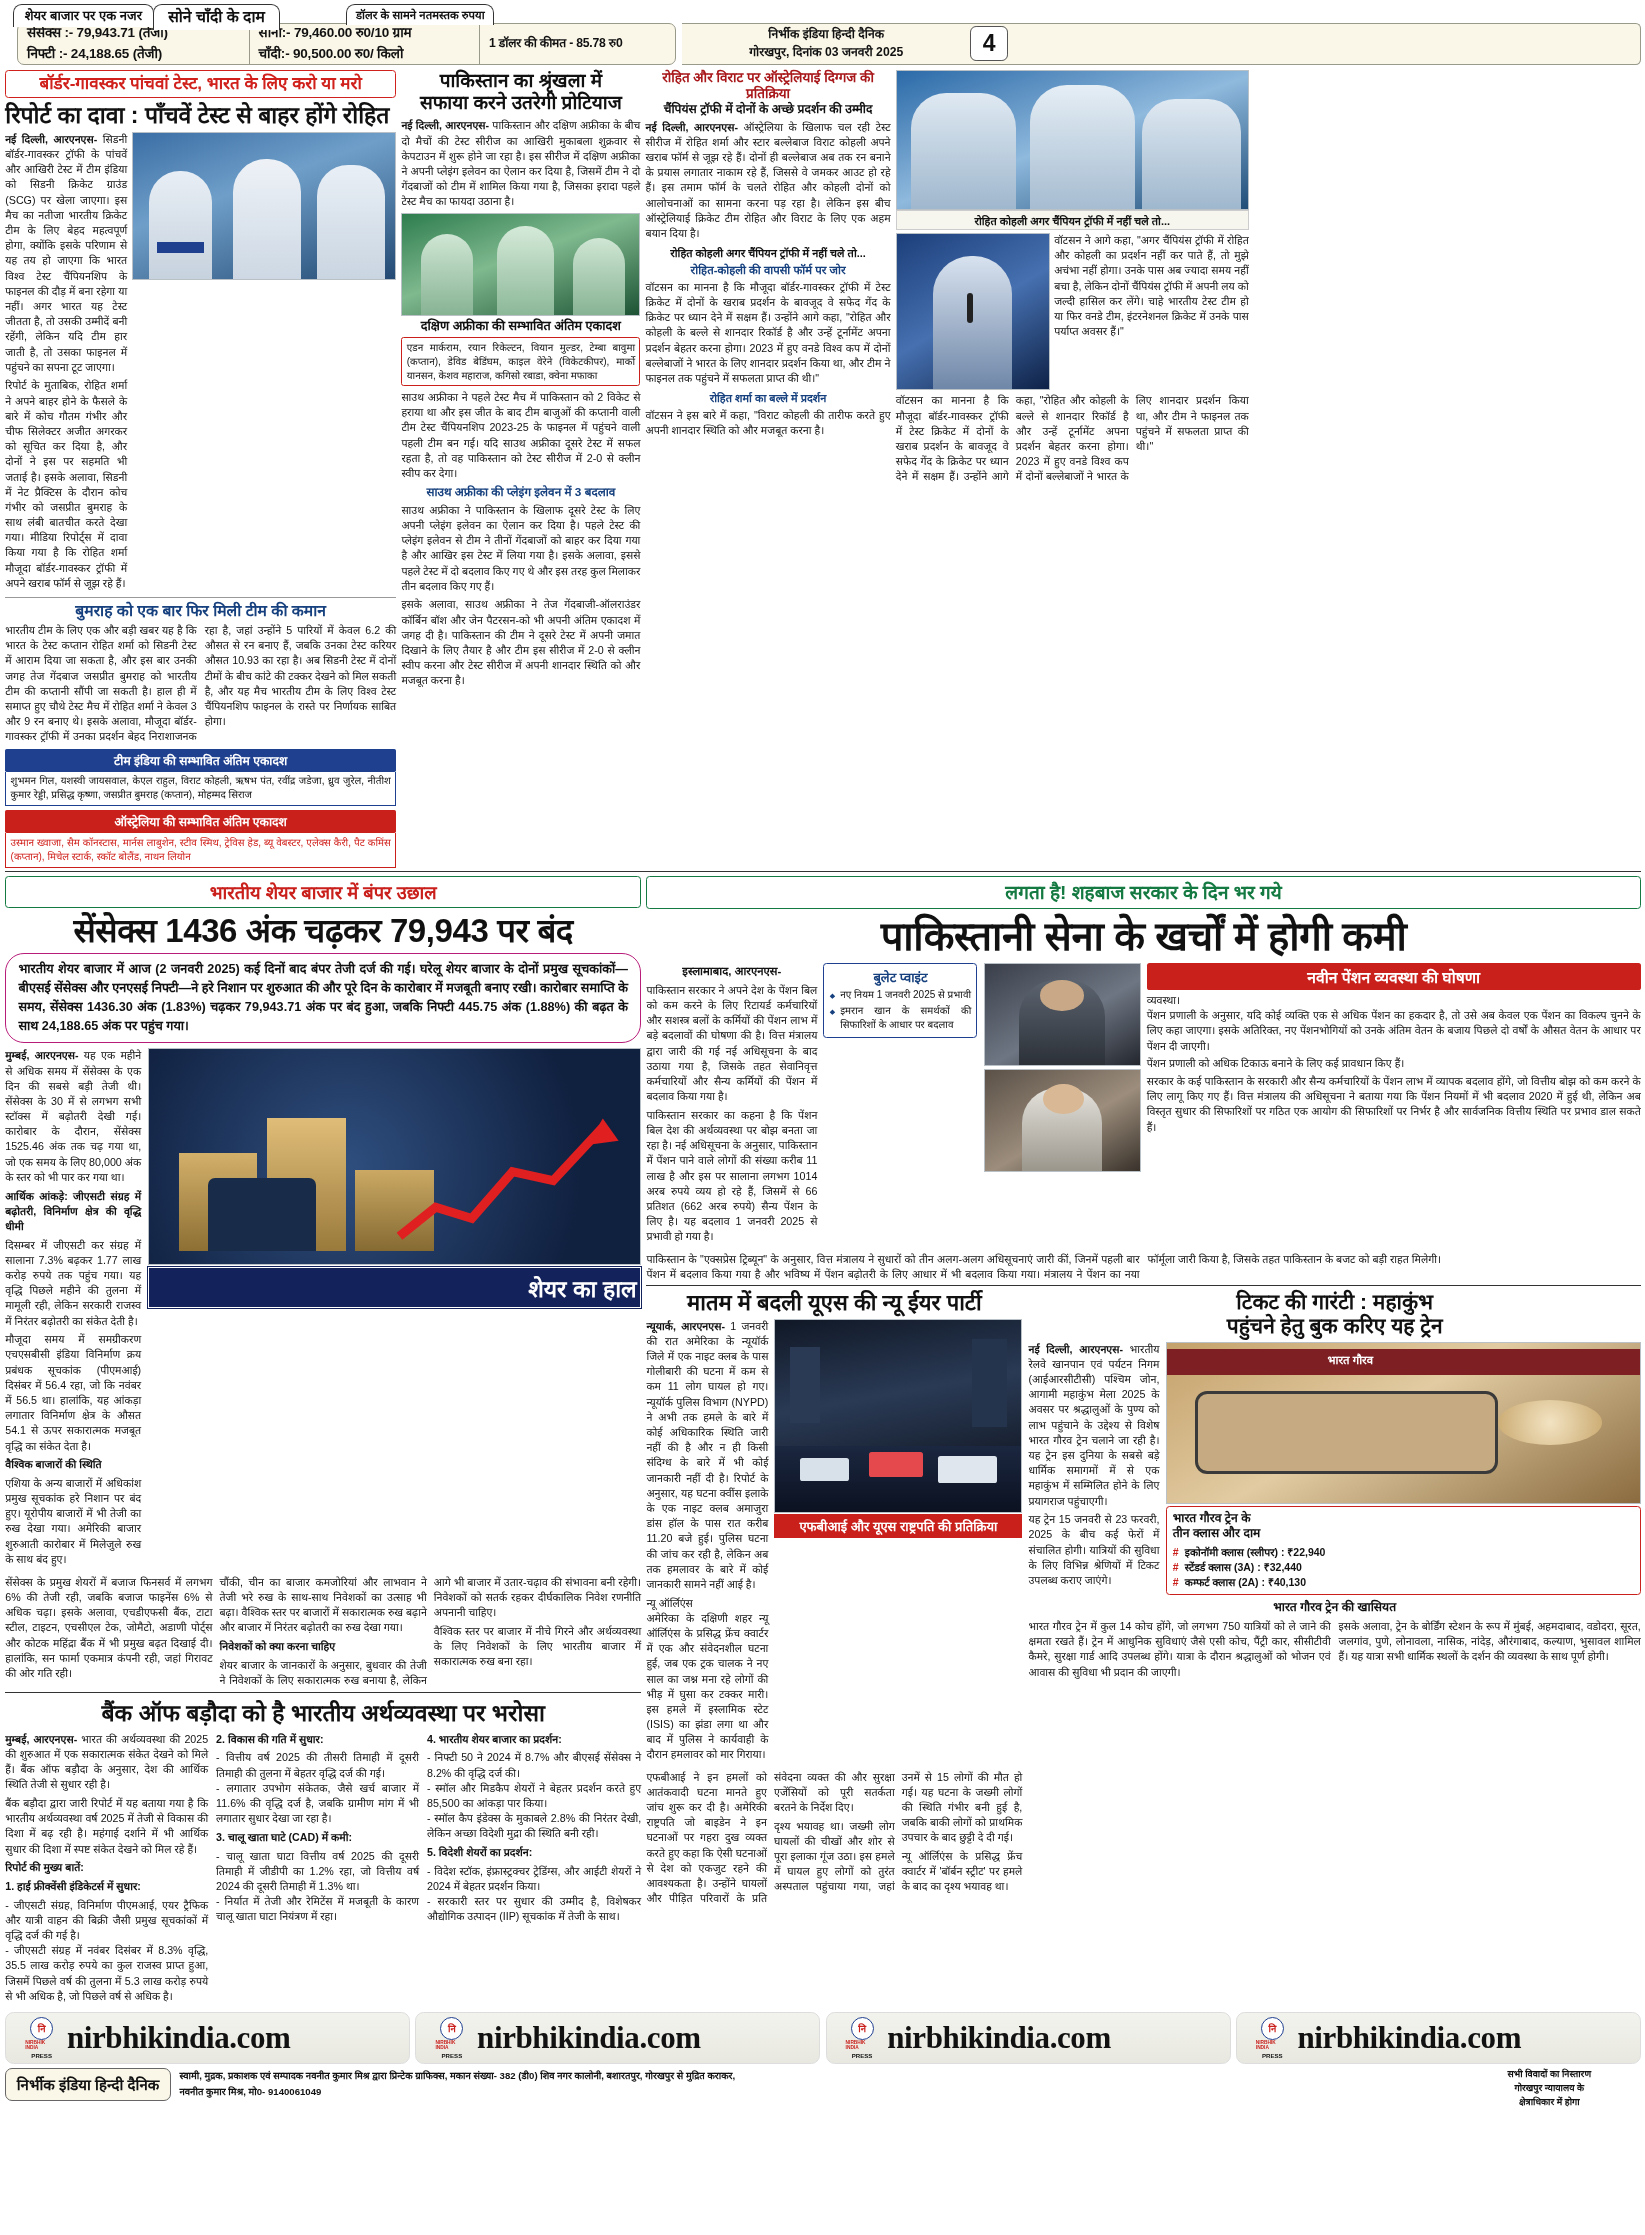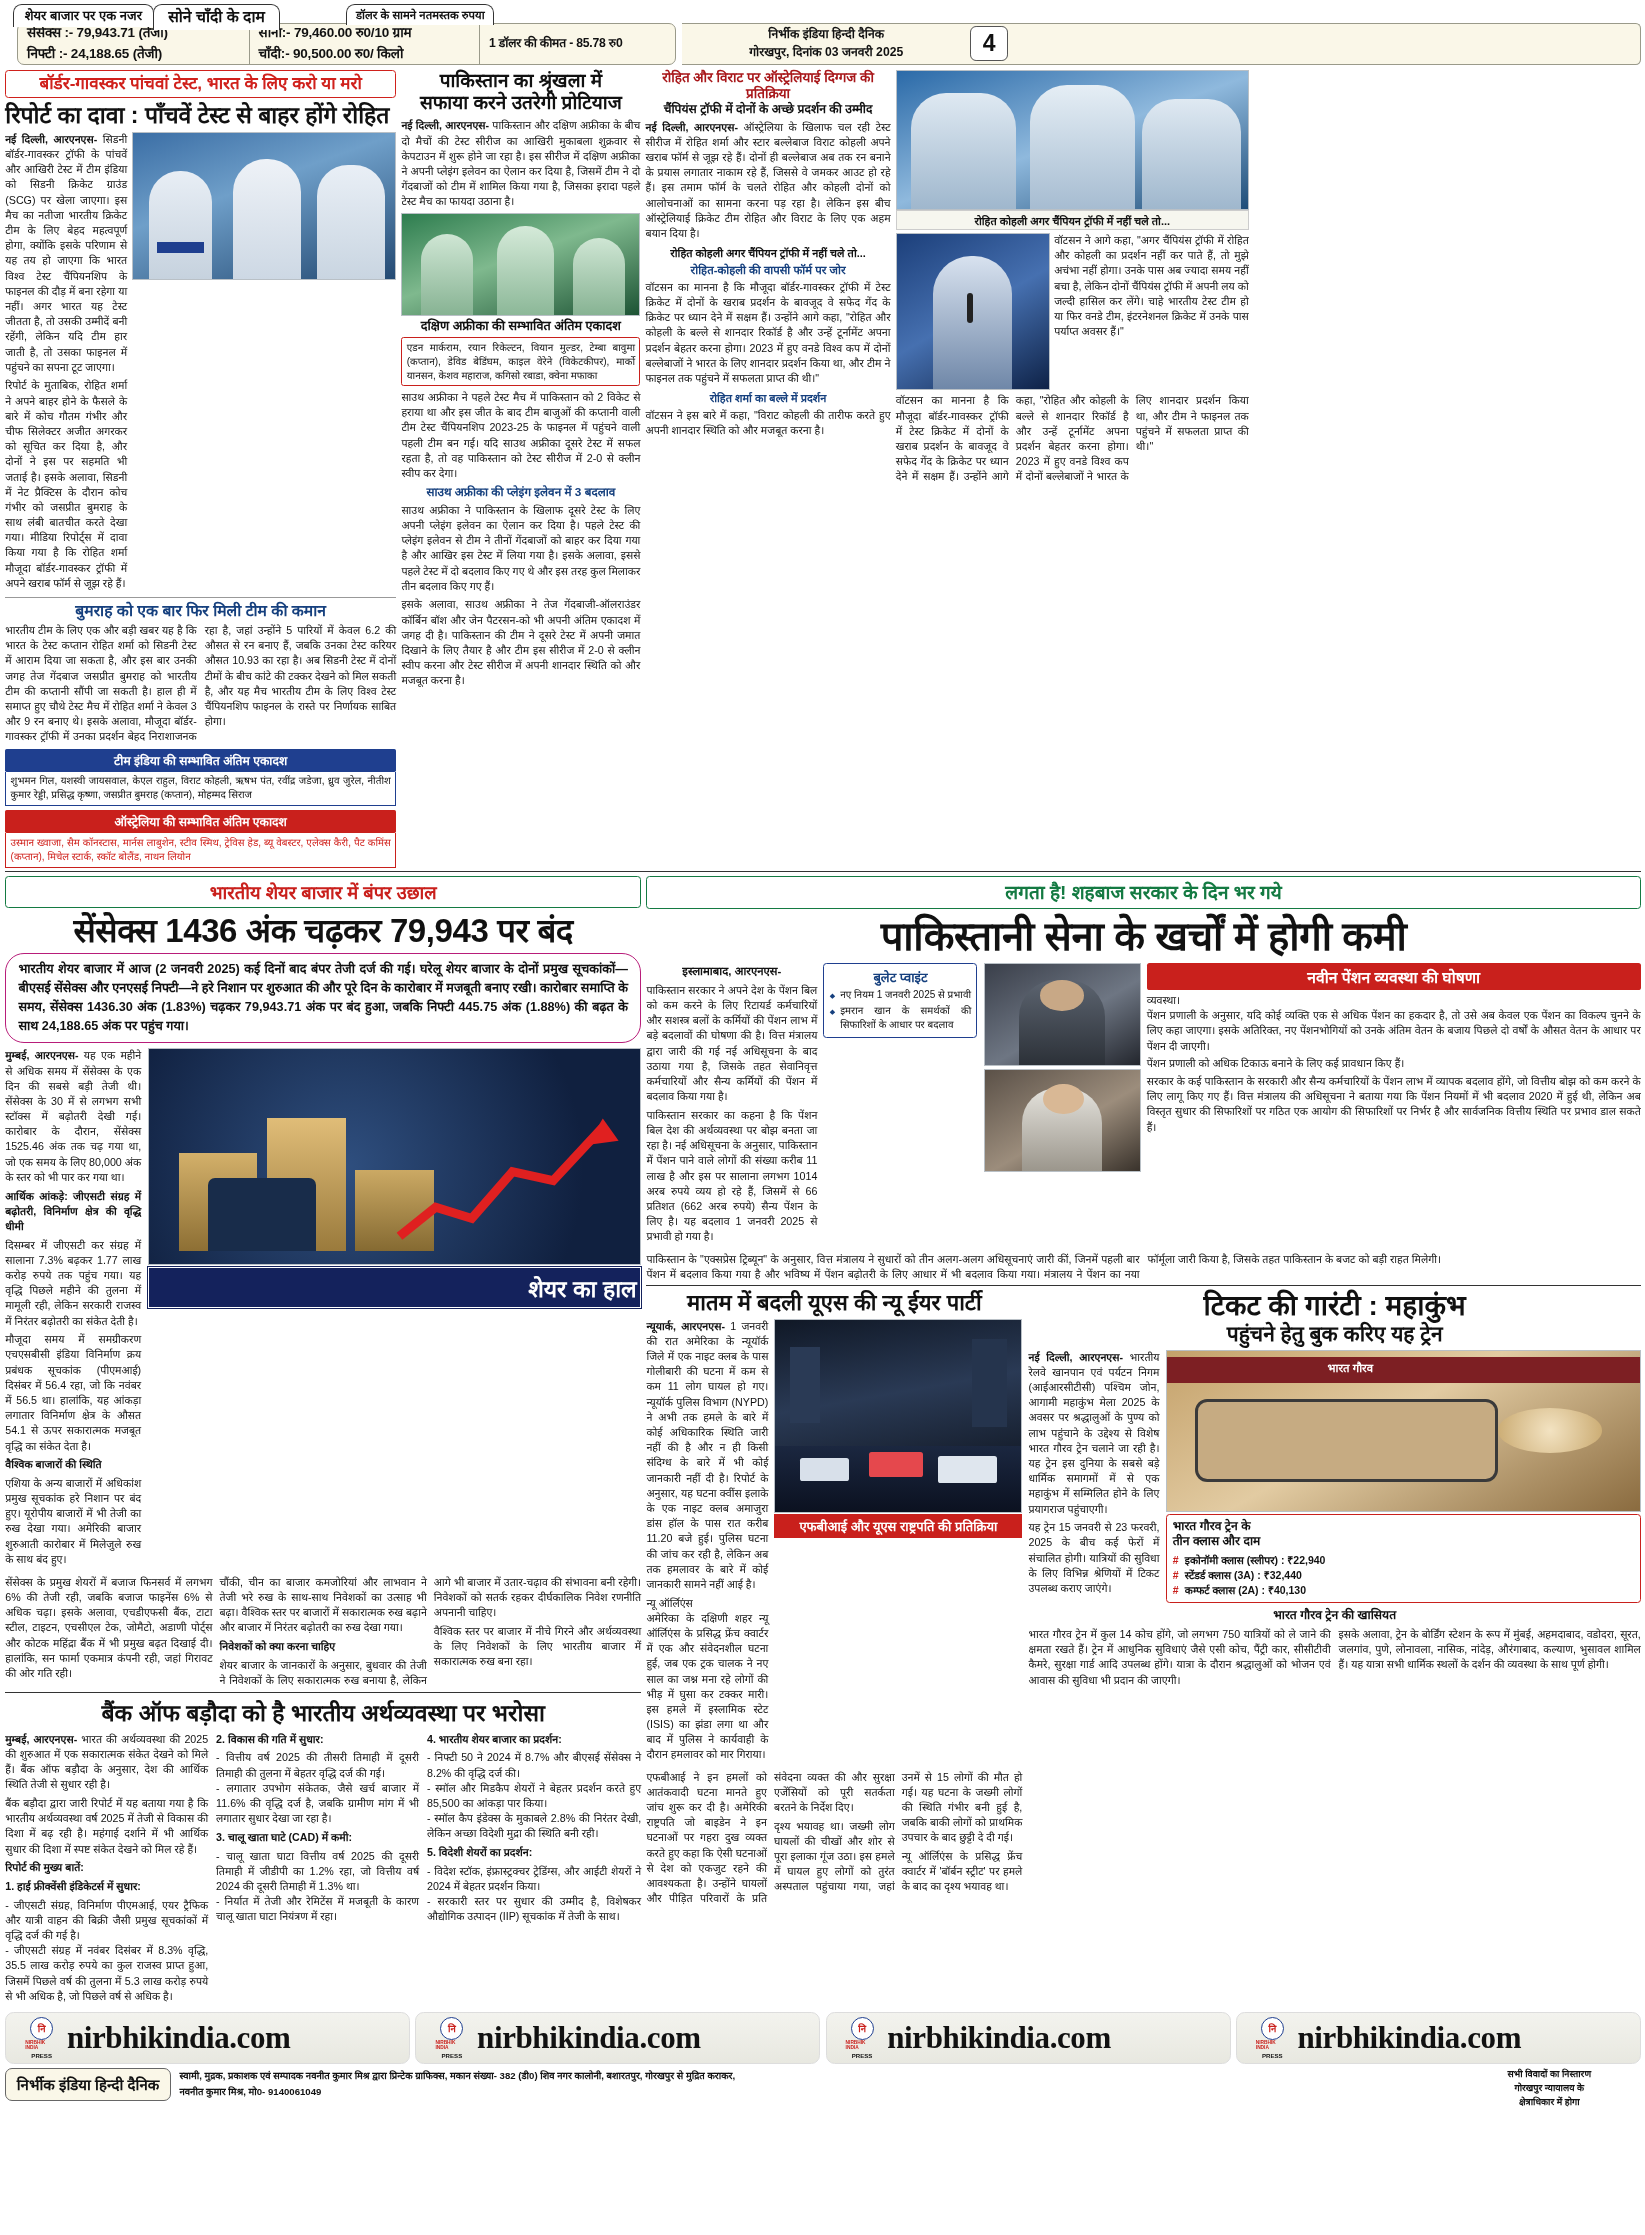--- a/index.html
+++ b/index.html
@@ -443,21 +443,21 @@
             </div>
           </div>
           <div class="body-txt threecol" style="margin-top:3.5px">
             <p>एफबीआई ने इन हमलों को आतंकवादी घटना मानते हुए जांच शुरू कर दी है। अमेरिकी राष्ट्रपति जो बाइडेन ने इन घटनाओं पर गहरा दुख व्यक्त करते हुए कहा कि ऐसी घटनाओं से देश को एकजुट रहने की आवश्यकता है। उन्होंने घायलों और पीड़ित परिवारों के प्रति संवेदना व्यक्त की और सुरक्षा एजेंसियों को पूरी सतर्कता बरतने के निर्देश दिए।</p>
             <p>दृश्य भयावह था। जख्मी लोग घायलों की चीखों और शोर से पूरा इलाका गूंज उठा। इस हमले में घायल हुए लोगों को तुरंत अस्पताल पहुंचाया गया, जहां उनमें से 15 लोगों की मौत हो गई। यह घटना के जख्मी लोगों की स्थिति गंभीर बनी हुई है, जबकि बाकी लोगों को प्राथमिक उपचार के बाद छुट्टी दे दी गई।</p>
             <p>न्यू ऑर्लिएंस के प्रसिद्ध फ्रेंच क्वार्टर में 'बॉर्बन स्ट्रीट' पर हमले के बाद का दृश्य भयावह था।</p>
           </div>
         </div>
 
         <div style="flex:1">
-          <div class="ctr bold" style="font-size:28px;line-height:1.15">टिकट की गारंटी : महाकुंभ</div>
+          <div class="ctr bold" style="font-size:21px;line-height:1.15">टिकट की गारंटी : महाकुंभ</div>
           <div class="ctr bold" style="font-size:21px;line-height:1.15;margin-bottom:3.5px">पहुंचने हेतु बुक करिए यह ट्रेन</div>
 
           <div style="display:flex;gap:6.1px">
             <div style="width:131px" class="body-txt">
               <p><span class="dateline">नई दिल्ली, आरएनएस-</span>
                  <span>भारतीय रेलवे खानपान एवं पर्यटन निगम (आईआरसीटीसी) पश्चिम जोन, आगामी महाकुंभ मेला 2025 के अवसर पर श्रद्धालुओं के पुण्य को लाभ पहुंचाने के उद्देश्य से विशेष भारत गौरव ट्रेन चलाने जा रही है। यह ट्रेन इस दुनिया के सबसे बड़े धार्मिक समागमों में से एक महाकुंभ में सम्मिलित होने के लिए प्रयागराज पहुंचाएगी।</span></p>
               <p>यह ट्रेन 15 जनवरी से 23 फरवरी, 2025 के बीच कई फेरों में संचालित होगी। यात्रियों की सुविधा के लिए विभिन्न श्रेणियों में टिकट उपलब्ध कराए जाएंगे।</p>
             </div>
             <div style="flex:1">
               <div class="photo ph-train" style="height:162px">

